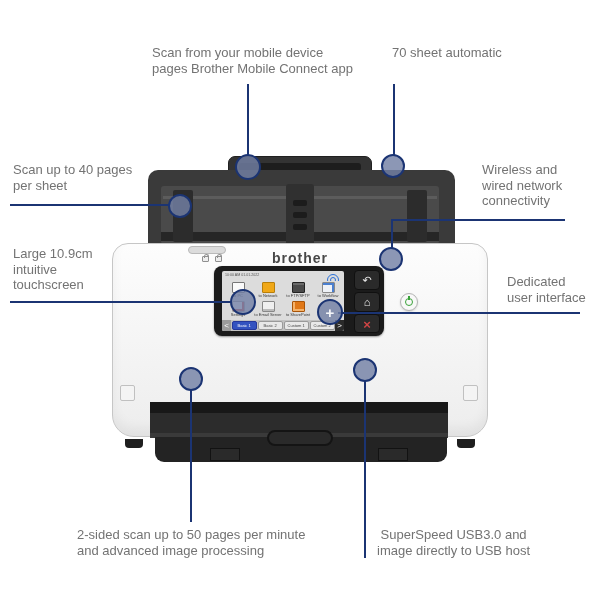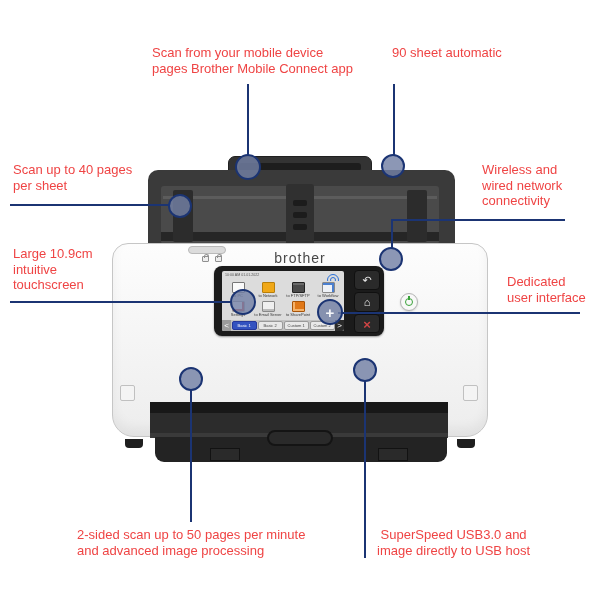--- a/index.html
+++ b/index.html
@@ -1,19 +1,19 @@
 <!DOCTYPE html>
 <html><head>
 <meta charset="utf-8">
 <style>
   html,body{margin:0;padding:0;background:#fff;}
   .canvas{position:relative;width:600px;height:600px;background:#fff;overflow:hidden;
           font-family:"Liberation Sans",sans-serif;}
   
-  .note{position:absolute;font-size:13px;line-height:15.5px;color:#ef4444;white-space:nowrap;z-index:7;}
+  .note{position:absolute;font-size:13px;line-height:15.5px;color:#737373;white-space:nowrap;z-index:7;}
   .cline{position:absolute;background:#1b3473;z-index:7;}
   .dot{position:absolute;border-radius:50%;background:rgba(115,128,165,0.82);
        border:2px solid #1b3473;box-sizing:border-box;z-index:8;}
   .dot .plus{position:absolute;left:0;top:0;right:0;bottom:0;display:flex;align-items:center;justify-content:center;
        color:rgba(255,255,255,0.92);font-size:15px;font-weight:bold;}
   
   .part{position:absolute;box-sizing:border-box;}
   .adf-top{left:228px;top:156px;width:144px;height:26px;background:#333;border:1px solid #202020;border-radius:7px 7px 0 0;}
   .adf-top .slot{position:absolute;left:10px;top:6px;right:10px;height:8px;background:#1d1d1d;border-radius:3px;}
   .adf-back{left:148px;top:170px;width:307px;height:76px;background:#3a3a3a;border-radius:10px 10px 0 0;}
@@ -22,21 +22,21 @@
   .adf-shadow{left:161px;top:232px;width:278px;height:9px;background:#262626;}
   .guide{top:190px;width:20px;height:52px;background:#2c2c2c;border-radius:2px;}
   .col{left:286px;top:184px;width:28px;height:62px;background:#303030;border-radius:3px;}
   .col i{position:absolute;left:7px;width:14px;height:6px;background:#1c1c1c;border-radius:2px;display:block;}
   .body-white{left:112px;top:243px;width:376px;height:194px;background:linear-gradient(#fdfdfd,#ededed);
       border:1px solid #c6c6c6;border-radius:16px 16px 22px 22px;box-shadow:inset 0 -8px 12px rgba(0,0,0,0.05);}
   .slider{left:188px;top:246px;width:38px;height:8px;background:#dcdcdc;border:1px solid #b9b9b9;border-radius:4px;}
   .minilock{top:256px;width:7px;height:6px;border:1px solid #8f8f8f;border-radius:1px;background:#eee;}
   .minilock:before{content:"";position:absolute;left:1px;top:-3px;width:3px;height:3px;border:1px solid #8f8f8f;
       border-bottom:none;border-radius:3px 3px 0 0;}
-  .brand{left:250px;top:250px;width:100px;text-align:center;font-size:14px;font-weight:normal;
+  .brand{left:250px;top:250px;width:100px;text-align:center;font-size:14px;font-weight:bold;
       letter-spacing:1px;color:#474747;}
   .bezel{left:214px;top:266px;width:170px;height:70px;background:#1b1b1b;border-radius:8px;box-shadow:0 1px 2px rgba(0,0,0,0.4);}
   .screen{left:222px;top:271px;width:122px;height:60px;background:#dcdcdc;border-radius:2px;overflow:hidden;}
   .sbar{position:absolute;left:3px;top:1px;right:3px;height:9px;}
   .stime{position:absolute;left:0;top:1px;font-size:8px;transform:scale(0.45);transform-origin:0 0;color:#555;white-space:nowrap;}
   .wifi{position:absolute;right:2px;top:1px;width:13px;height:8px;overflow:hidden;}
   .wifi:before{content:"";position:absolute;left:0.5px;top:1px;width:12px;height:12px;border:1.5px solid #2a6fd6;border-radius:50%;box-sizing:border-box;}
   .wifi:after{content:"";position:absolute;left:3.5px;top:4px;width:6px;height:6px;border:1.5px solid #2a6fd6;border-radius:50%;box-sizing:border-box;}
   .cell{position:absolute;width:30px;text-align:center;cursor:pointer;}
   .si{width:11px;height:9px;margin:0 auto;border-radius:1px;}
@@ -190,21 +190,21 @@
     <div class="plus">+</div>
   </div>
   <div class="dot" style="left:179px;top:367px;width:24px;height:24px;"></div>
   <div class="dot" style="left:353px;top:358px;width:24px;height:24px;"></div>
 
   <div class="note" style="left:152px;top:45px;">
     <div>Scan from your mobile device</div>
       <div>pages Brother Mobile Connect app</div>
   </div>
   <div class="note" style="left:392px;top:45px;">
-    <div>90 sheet automatic</div>
+    <div>70 sheet automatic</div>
   </div>
   <div class="note" style="left:13px;top:162px;">
     <div>Scan up to 40 pages</div>
       <div>per sheet</div>
   </div>
   <div class="note" style="left:13px;top:246px;">
     <div>Large 10.9cm</div>
       <div>intuitive</div>
       <div>touchscreen</div>
   </div>

